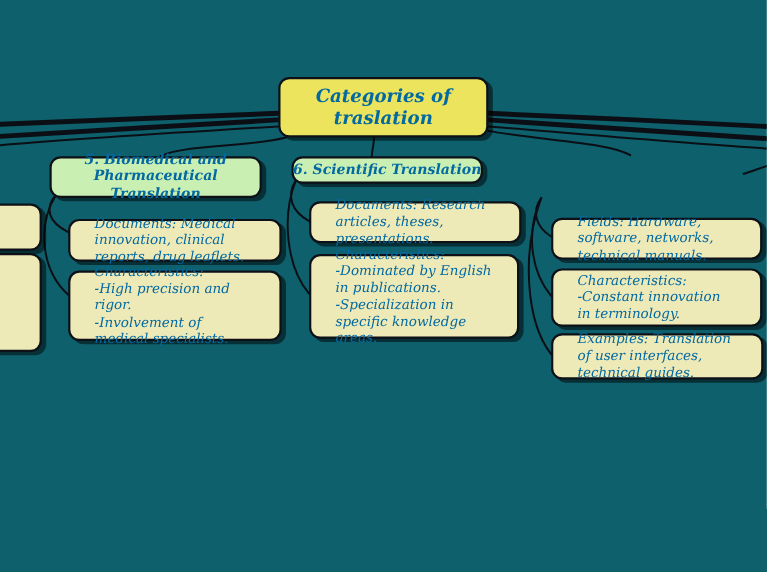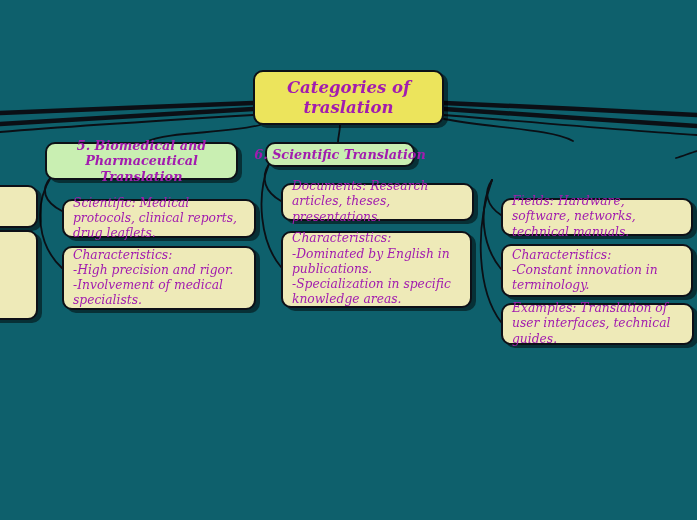--- a/index.html
+++ b/index.html
@@ -3,21 +3,21 @@
 <meta charset="utf-8">
 <style>
   html,body{margin:0;padding:0;}
   #canvas{
     position:relative;
     width:697px;height:520px;
     overflow:hidden;
     background:#0e606c;
     font-family:"DejaVu Serif", serif;
     font-style:italic;
-    color:#a21caf;
+    color:#0369a1;
   }
   #wires{position:absolute;left:0;top:0;width:697px;height:520px;}
   .node{
     position:absolute;
     box-sizing:border-box;
     border:2px solid #0d1017;
     border-radius:10px;
     box-shadow:4px 3px 0 rgba(0,0,0,0.5);
     display:flex;
     align-items:center;
@@ -37,21 +37,21 @@
     text-align:center;
     font-weight:bold;
     font-size:12.8px;
     line-height:1.2;
     padding:1px 6px;
   }
   .leaf{
     background:#eeeab8;
     font-size:12.3px;
     line-height:1.24;
-    padding:3px 9px;
+    padding:3px 22px;
     white-space:pre-line;
     text-align:left;
   }
   .partial{
     background:#eeeab8;
   }
 </style>
 </head>
 <body>
 
@@ -86,29 +86,29 @@
   <div class="node partial" style="left:-24px;top:230px;width:62px;height:90px;"></div>
 
   <div class="node root" style="left:253px;top:70px;width:191px;height:55px;">
     <span>Categories of traslation</span>
   </div>
 
   <div class="node branch" style="left:45px;top:142px;width:193px;height:38px;">
     <span>5. Biomedical and Pharmaceutical Translation</span>
   </div>
   <div class="node leaf" style="left:62px;top:199px;width:194px;height:39px;">
-    <span>Scientific: Medical protocols, clinical reports, drug leaflets.</span>
+    <span>Documents: Medical innovation, clinical reports, drug leaflets.</span>
   </div>
   <div class="node leaf" style="left:62px;top:246px;width:194px;height:64px;">
     <span>Characteristics:
 -High precision and rigor.
 -Involvement of medical specialists.</span>
   </div>
 
-  <div class="node branch" style="left:265px;top:142px;width:150px;height:25px;white-space:nowrap;">
+  <div class="node branch" style="left:265px;top:142px;width:174px;height:25px;white-space:nowrap;">
     <span>6. Scientific Translation</span>
   </div>
   <div class="node leaf" style="left:281px;top:183px;width:193px;height:38px;">
     <span>Documents: Research articles, theses, presentations.</span>
   </div>
   <div class="node leaf" style="left:281px;top:231px;width:191px;height:77px;">
     <span>Characteristics:
 -Dominated by English in publications.
 -Specialization in specific knowledge areas.</span>
   </div>

